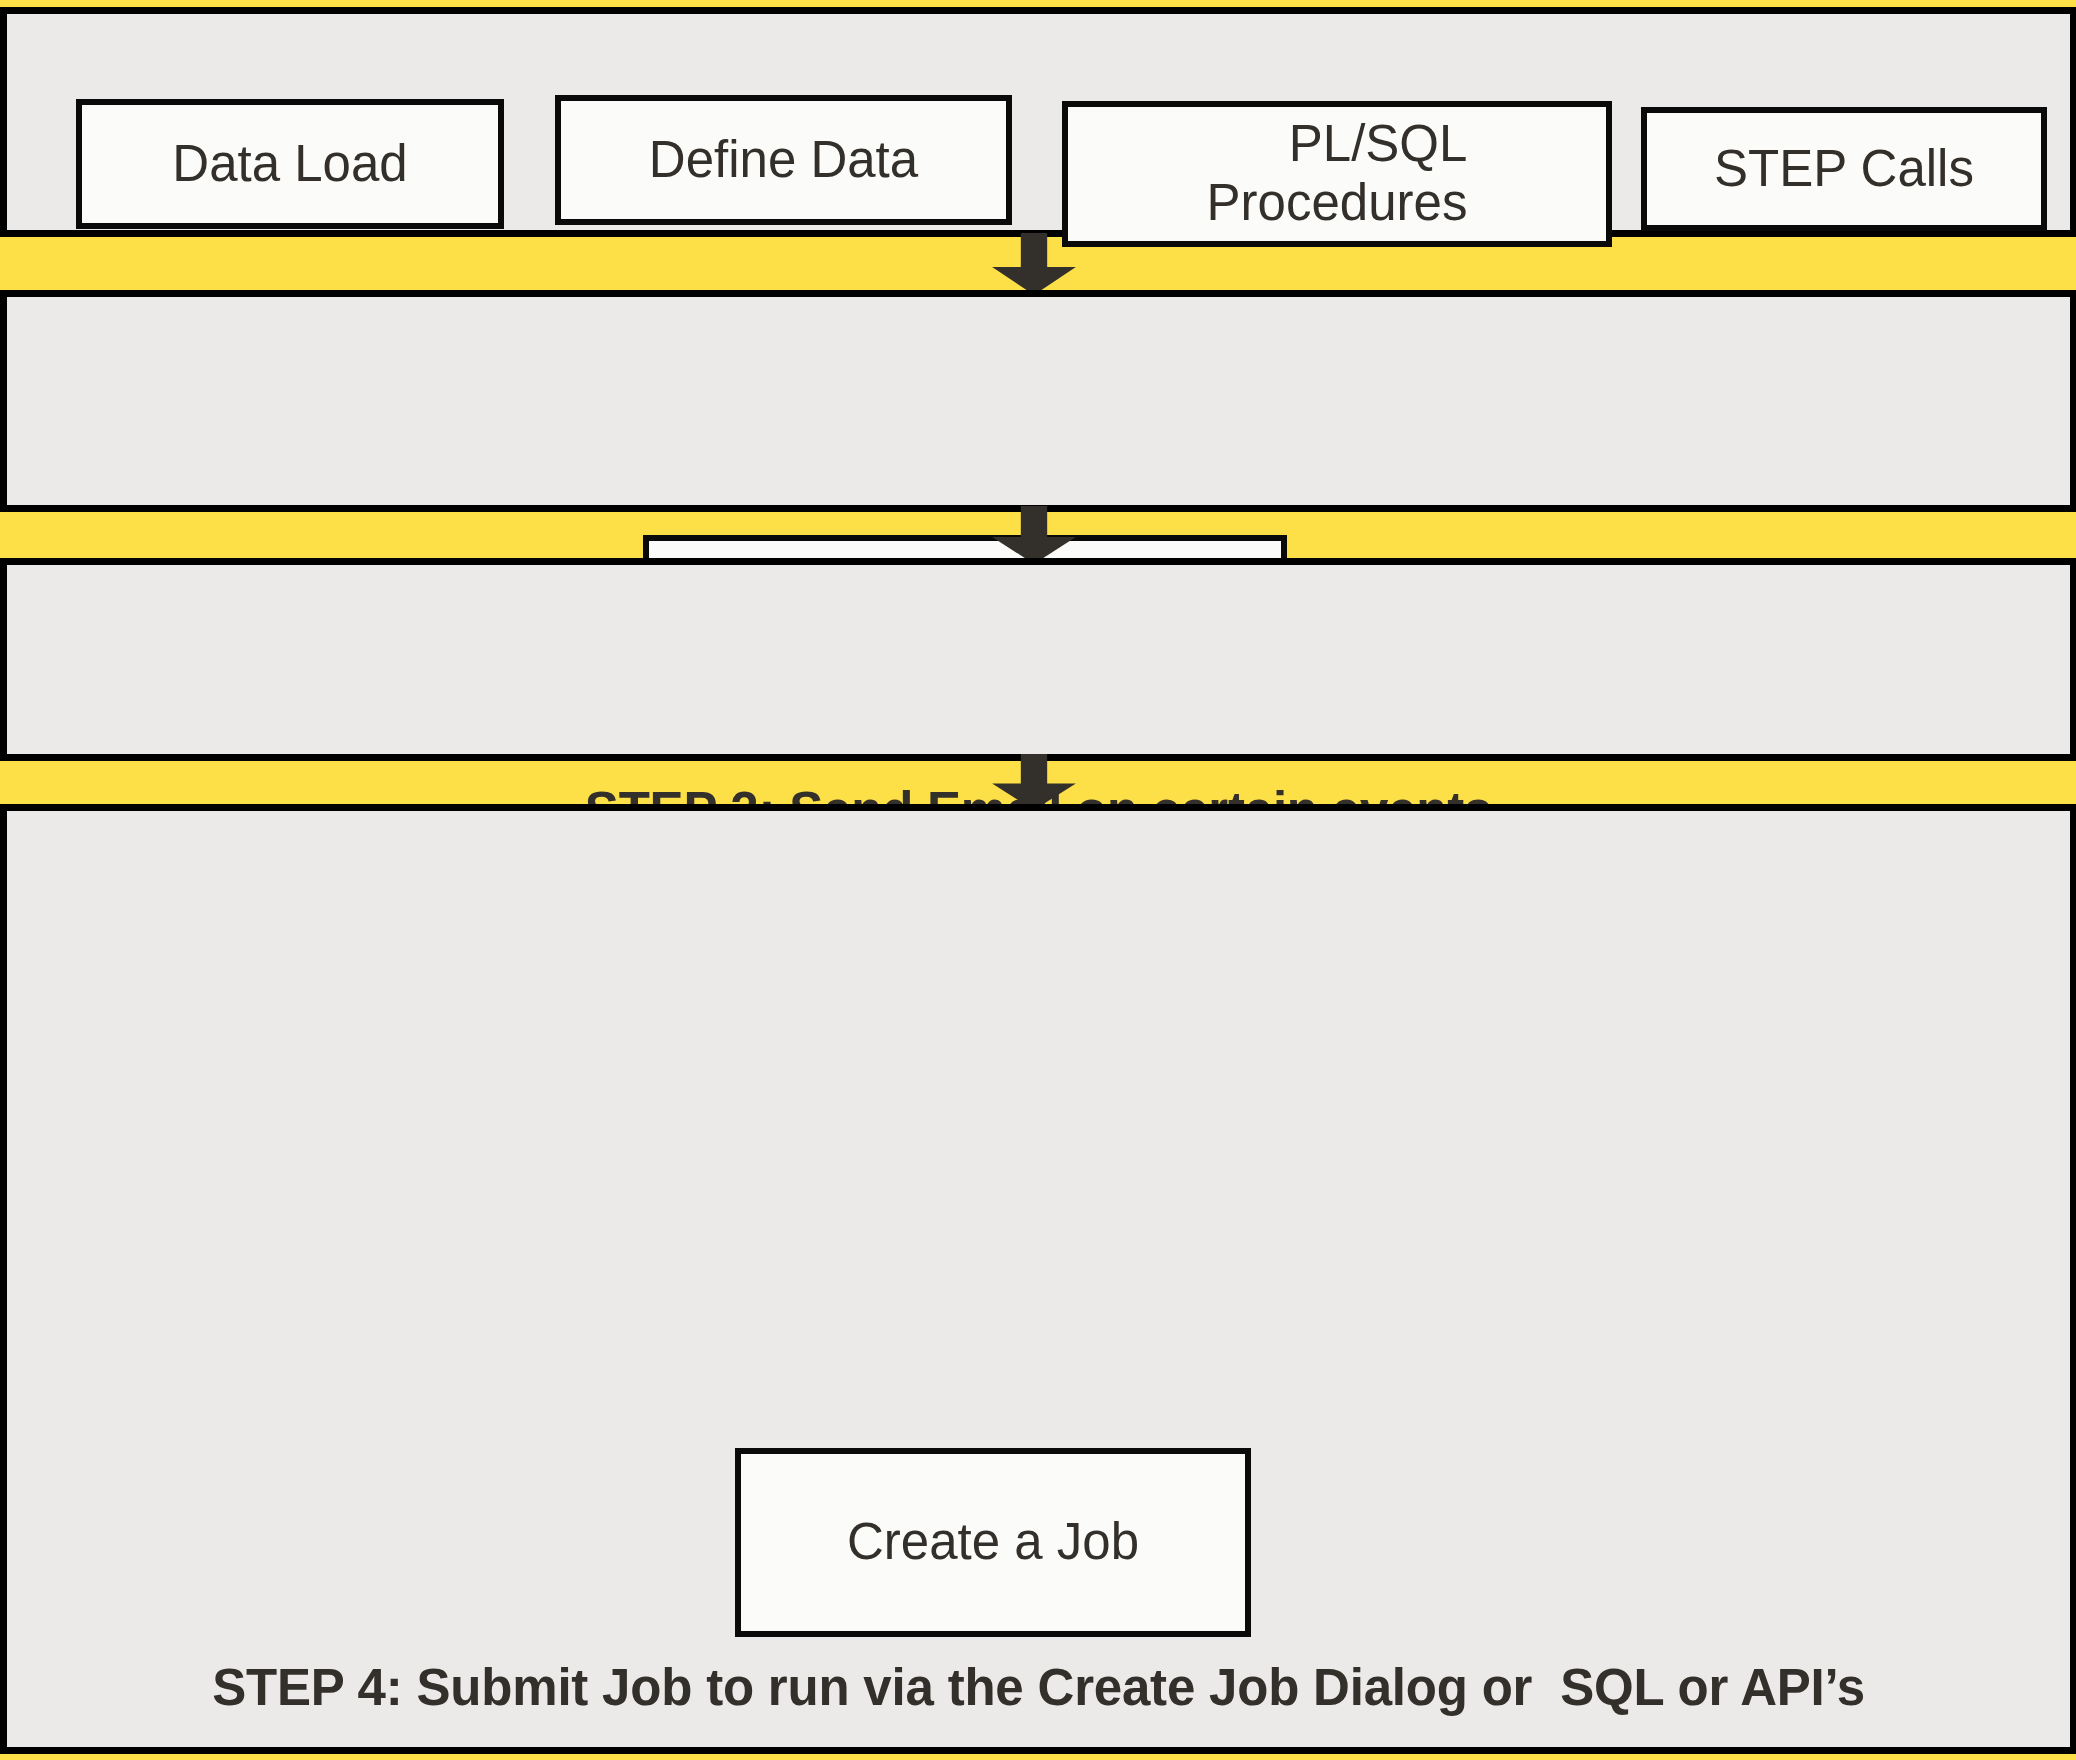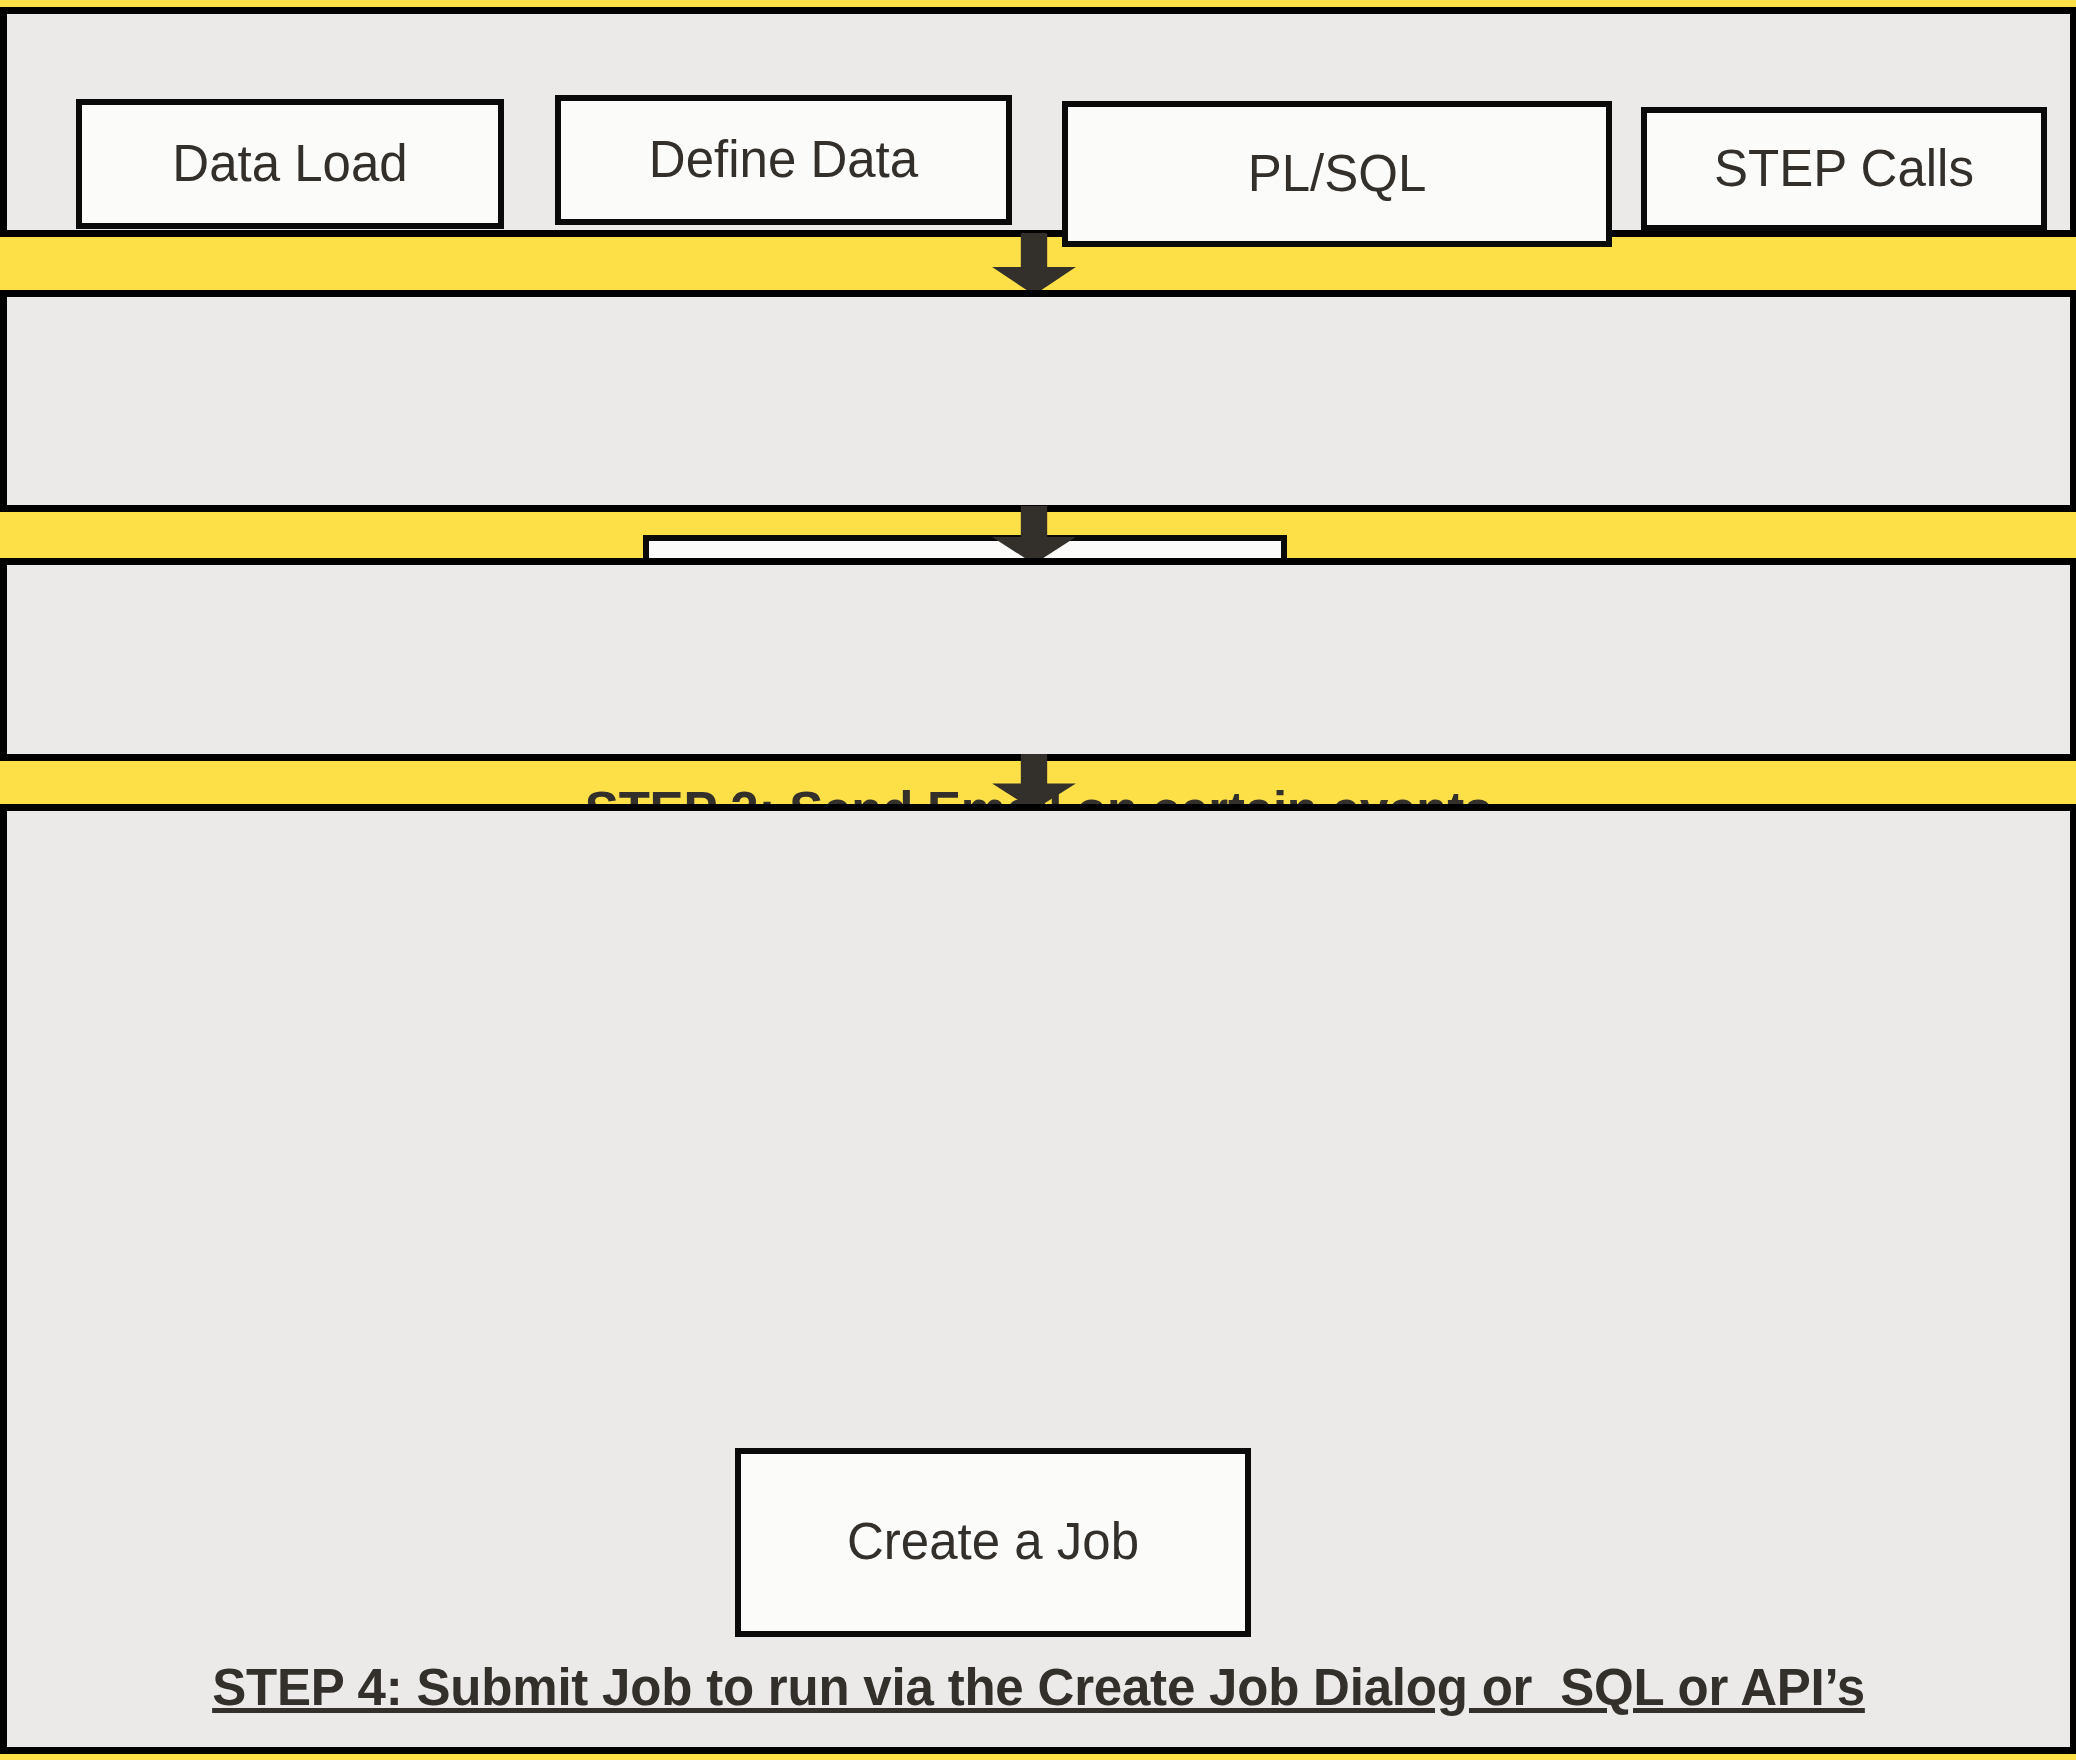--- a/index.html
+++ b/index.html
@@ -90,21 +90,21 @@
     position: absolute;
     font-weight: 700;
     color: #332f2b;
     font-size: 51px;
     white-space: pre;
     letter-spacing: -0.2px;
   }
   #caption-1 { left: 0; width: 2077px; text-align: center; top: 299px; }
   #caption-2 { left: 0; width: 2077px; text-align: center; top: 781px; }
   #caption-3 { left: 0; width: 2077px; text-align: center; top: 1224px; }
-  #caption-4 { left: 0; width: 2077px; text-align: center; top: 1658px; text-decoration: underline; }
+  #caption-4 { left: 0; width: 2077px; text-align: center; top: 1658px; }
 
   
   .arrow {
     position: absolute;
     left: 972px;
     width: 124px;
   }
   #arrow-1-2 { top: 233px; height: 62px; }
   #arrow-2-3 { top: 506px; height: 58px; }
   #arrow-3-4 { top: 754px; height: 56px; }
@@ -121,20 +121,21 @@
     <span class="node-label">Data Load</span>
   </div>
 
   <div class="node" id="node-augment-data">
     <span class="node-label">Define Data</span>
   </div>
 
   <div class="node" id="node-plsql">
     <span class="node-label">
       <span>PL/SQL</span><br>
+      <span>Procedures</span>
     </span>
   </div>
 
   <div class="node" id="node-rest-calls">
     <span class="node-label">STEP Calls</span>
   </div>
 
   <div class="caption" id="caption-1">STEP 1: Define the Steps you want to run</div>
 
   <div class="arrow" id="arrow-1-2">

